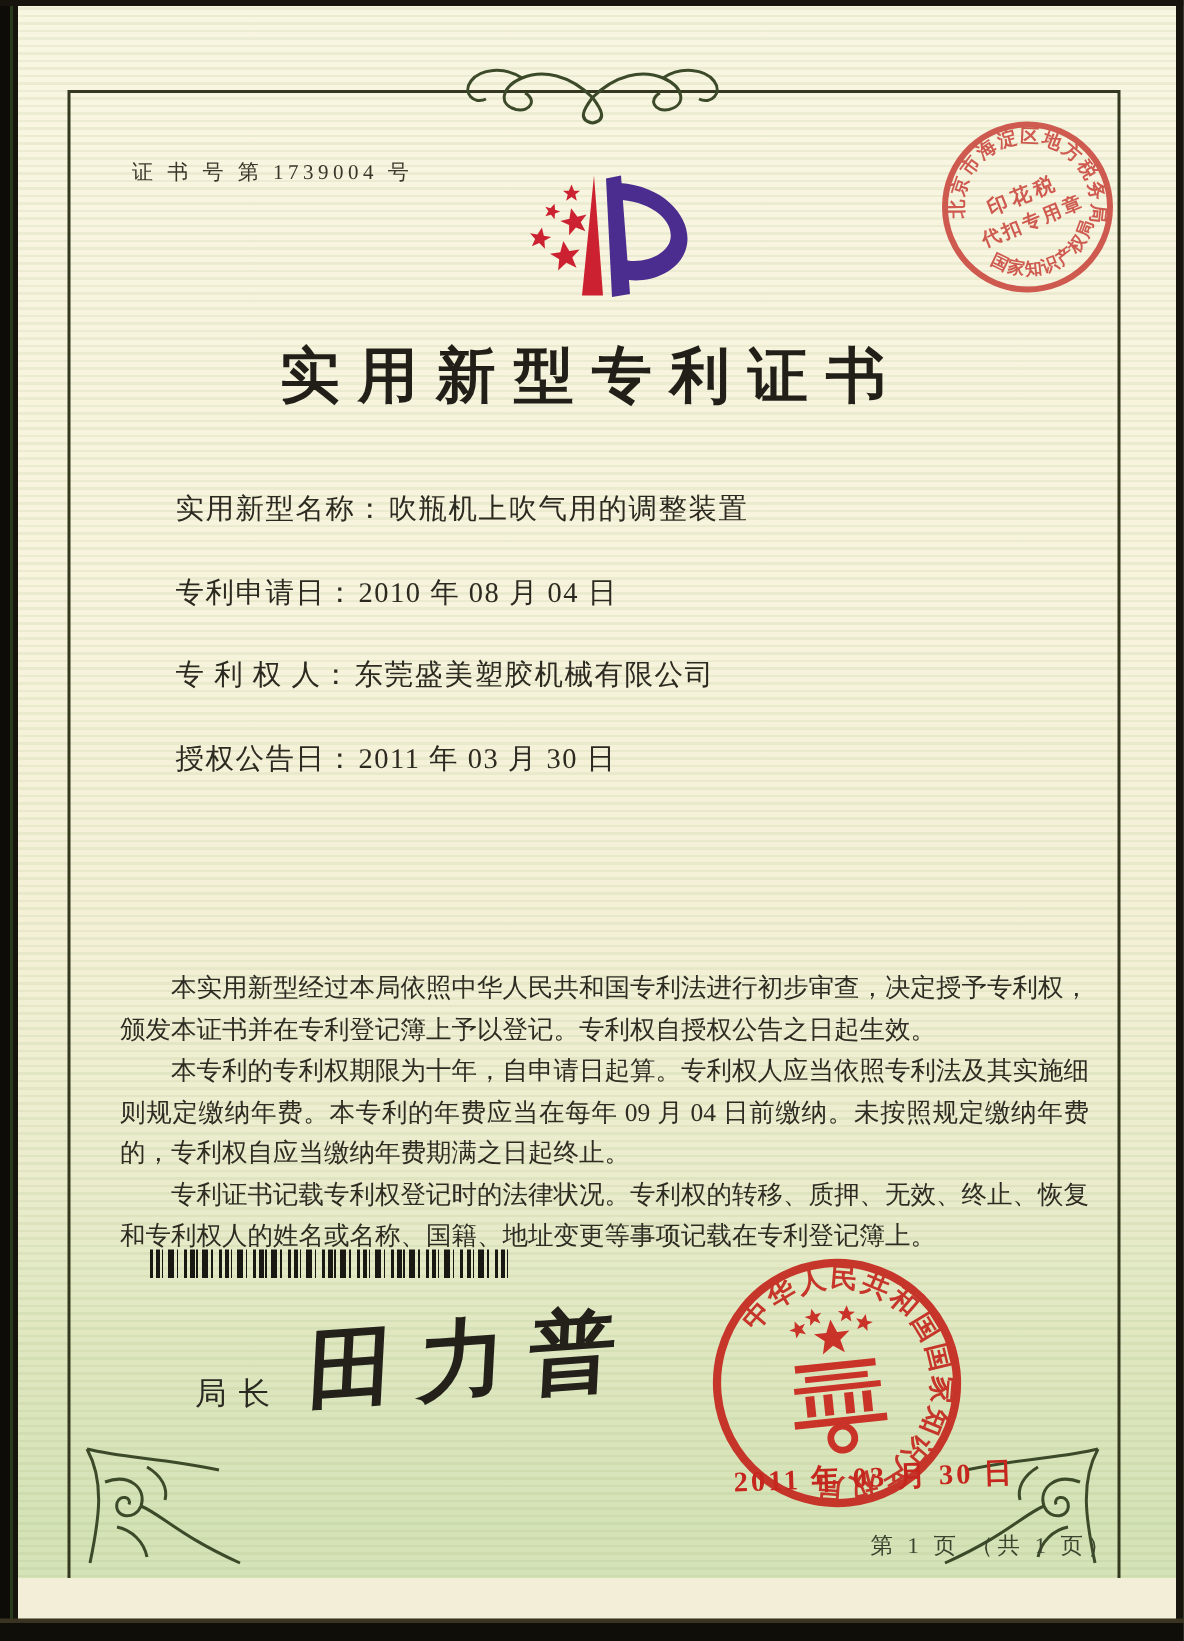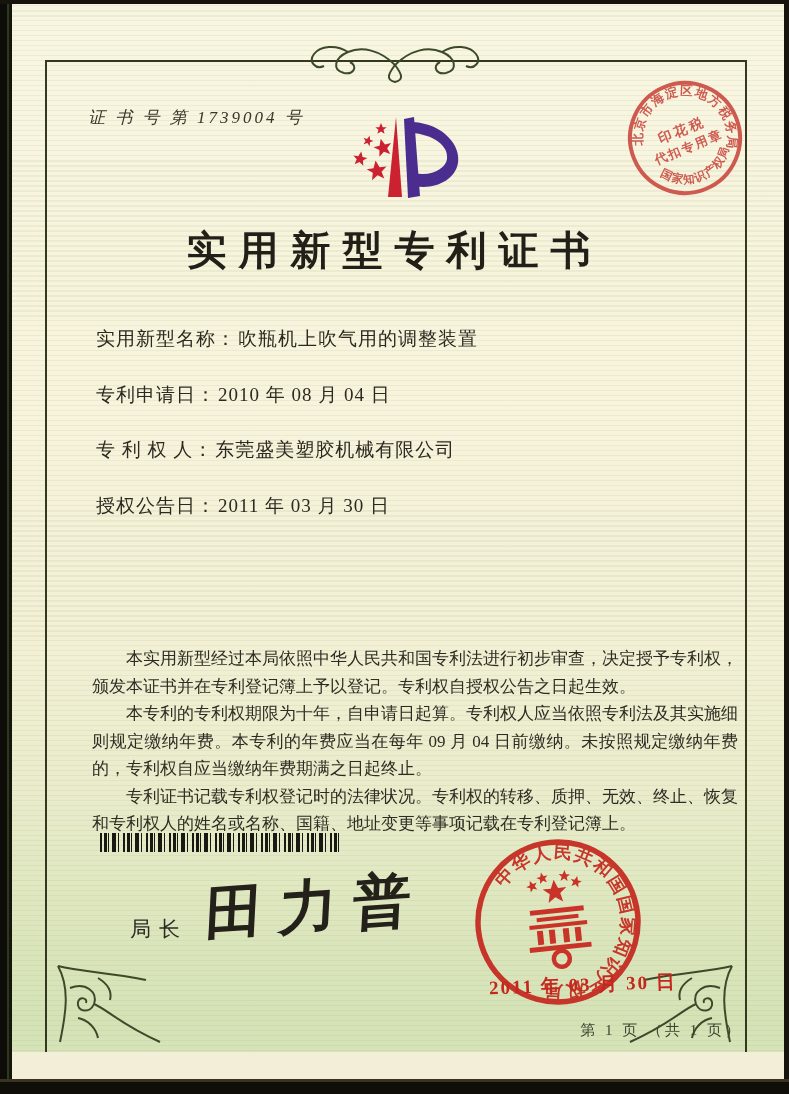--- a/index.html
+++ b/index.html
@@ -27,37 +27,37 @@
     position:absolute;left:45px;top:60px;width:698px;height:990px;
     border:2px solid #34381f;
   }
   .ornament{position:absolute;color:#3c4a2a;}
   .orn-top{left:292px;top:40px;}
   .orn-bl{left:50px;top:958px;}
   .orn-br{left:622px;top:958px;transform:scaleX(-1);}
 
   .cert-no{
     position:absolute;left:88px;top:106px;
-    font-size:17px;letter-spacing:3px;color:#3a362a;font-style:italic;
+    font-size:14px;letter-spacing:3px;color:#3a362a;
   }
   .ghost-header{
     position:absolute;left:288px;top:88px;
     font-size:25px;font-weight:bold;letter-spacing:8px;
     color:rgba(130,158,118,0.30);white-space:nowrap;
   }
   .logo{position:absolute;left:338px;top:96px;}
   .title{
     position:absolute;left:0;top:223px;width:789px;text-align:center;
     font-size:40px;font-weight:bold;letter-spacing:12px;color:#211f18;
   }
   .fields{position:absolute;left:96px;top:326px;width:620px;}
   .field-row{height:55.5px;font-size:19px;color:#2c2a20;letter-spacing:1px;white-space:nowrap;}
-  .field-row .lab{margin-right:2px;}
+  .field-row .lab{margin-right:2px;margin-left:21px;}
   .body-text{
-    position:absolute;left:92px;top:645px;width:646px;
+    position:absolute;left:80px;top:645px;width:646px;
     font-size:17px;line-height:27.5px;color:#2e2c22;
     text-align:justify;
   }
   .body-text p{margin:0;text-indent:2em;}
   .barcode{
     position:absolute;left:100px;top:833px;width:240px;height:19px;
     background:repeating-linear-gradient(90deg,
       #191812 0 2px,transparent 2px 4px,
       #191812 4px 7px,transparent 7px 8px,
       #191812 8px 9px,transparent 9px 12px,

